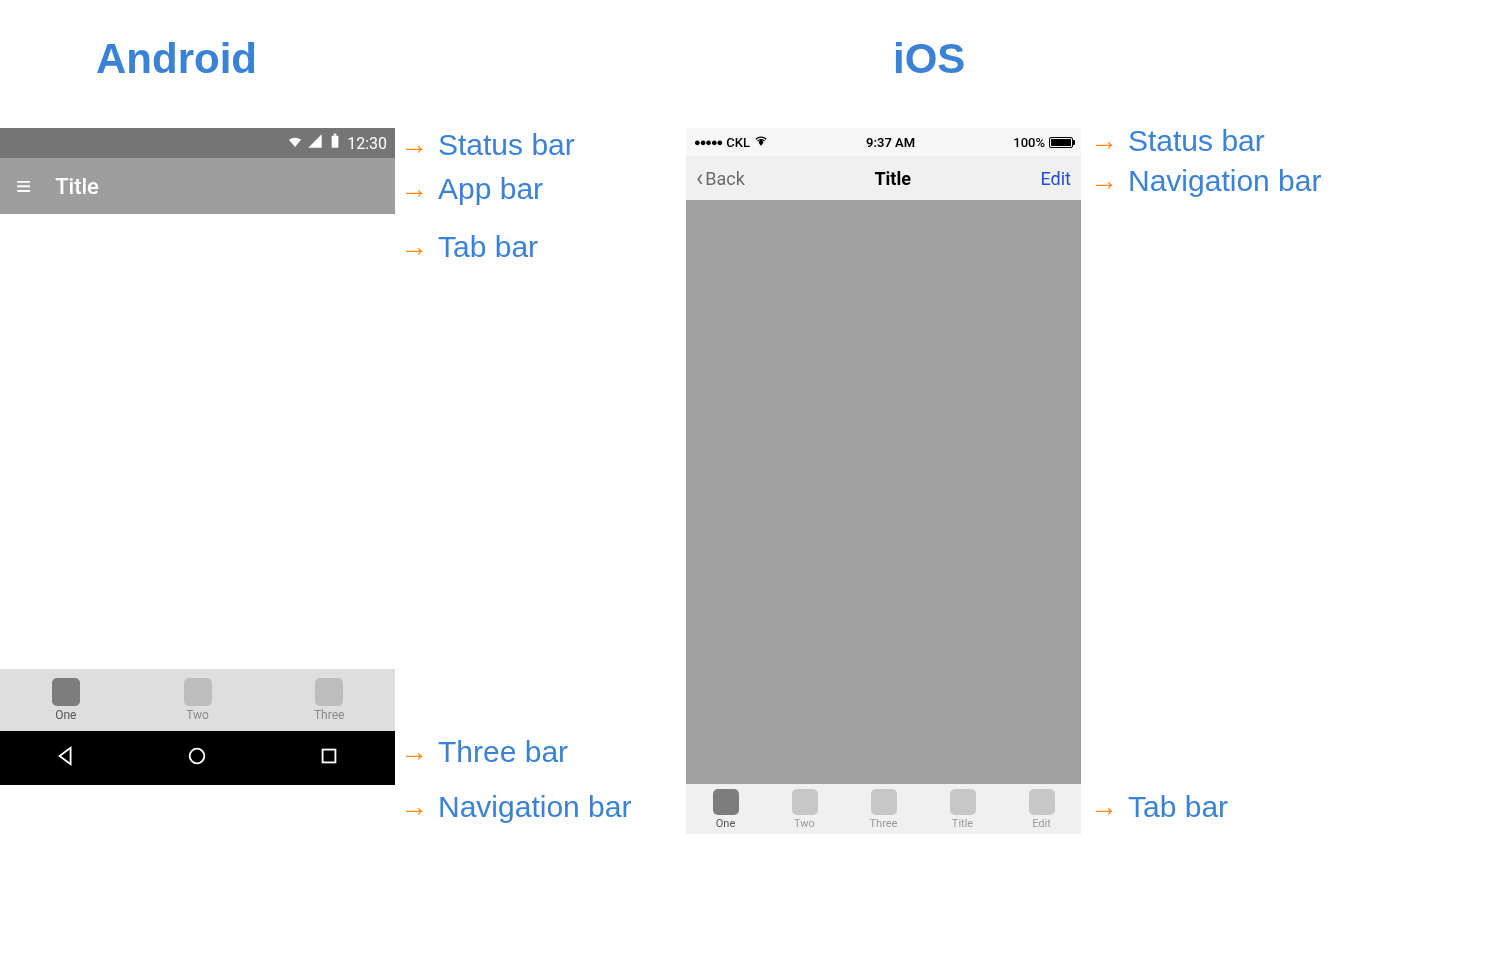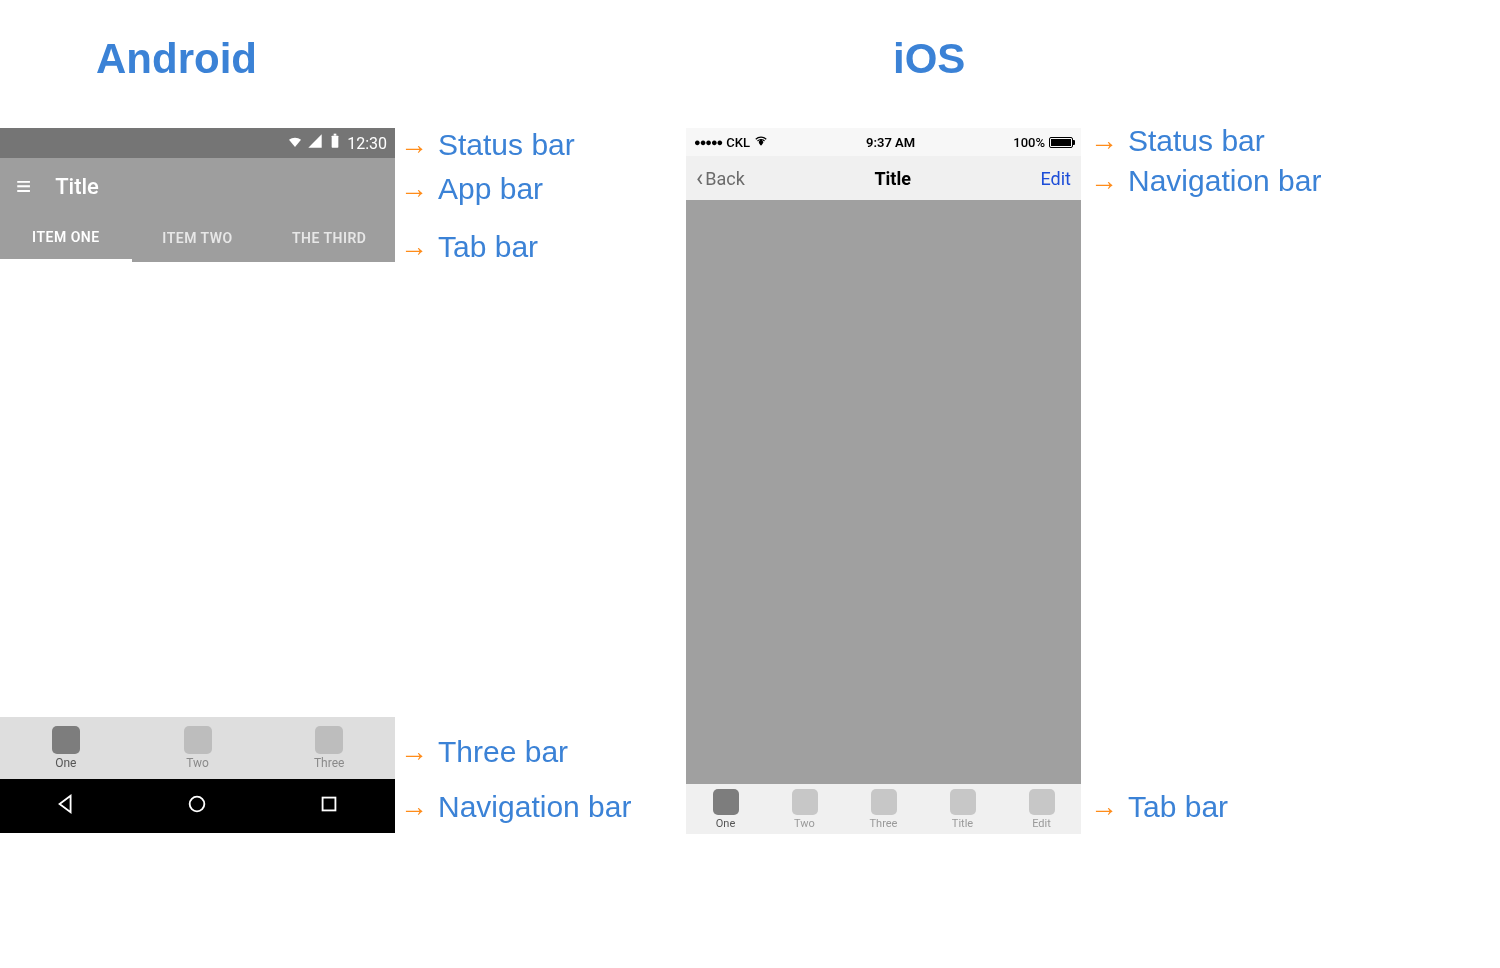--- a/index.html
+++ b/index.html
@@ -247,25 +247,20 @@
         </svg></span>
     <span><svg viewBox="0 0 24 24">
           <rect x="7" y="4" width="10" height="18" rx="1"></rect>
           <rect x="10" y="1" width="4" height="3"></rect>
         </svg></span>
     <span>12:30</span>
   </div>
   <div class="a-appbar">
     <span class="hamburger">≡</span>
     <span>Title</span>
-  </div>
-  <div class="a-tabbar">
-    <div class="tab active">ITEM ONE</div>
-    <div class="tab">ITEM TWO</div>
-    <div class="tab">THE THIRD</div>
   </div>
   <div class="a-content"></div>
   <div class="a-bottom">
     <div class="bitem active">
         <div class="sq"></div>
         <span>One</span>
       </div>
     <div class="bitem">
         <div class="sq"></div>
         <span>Two</span>

